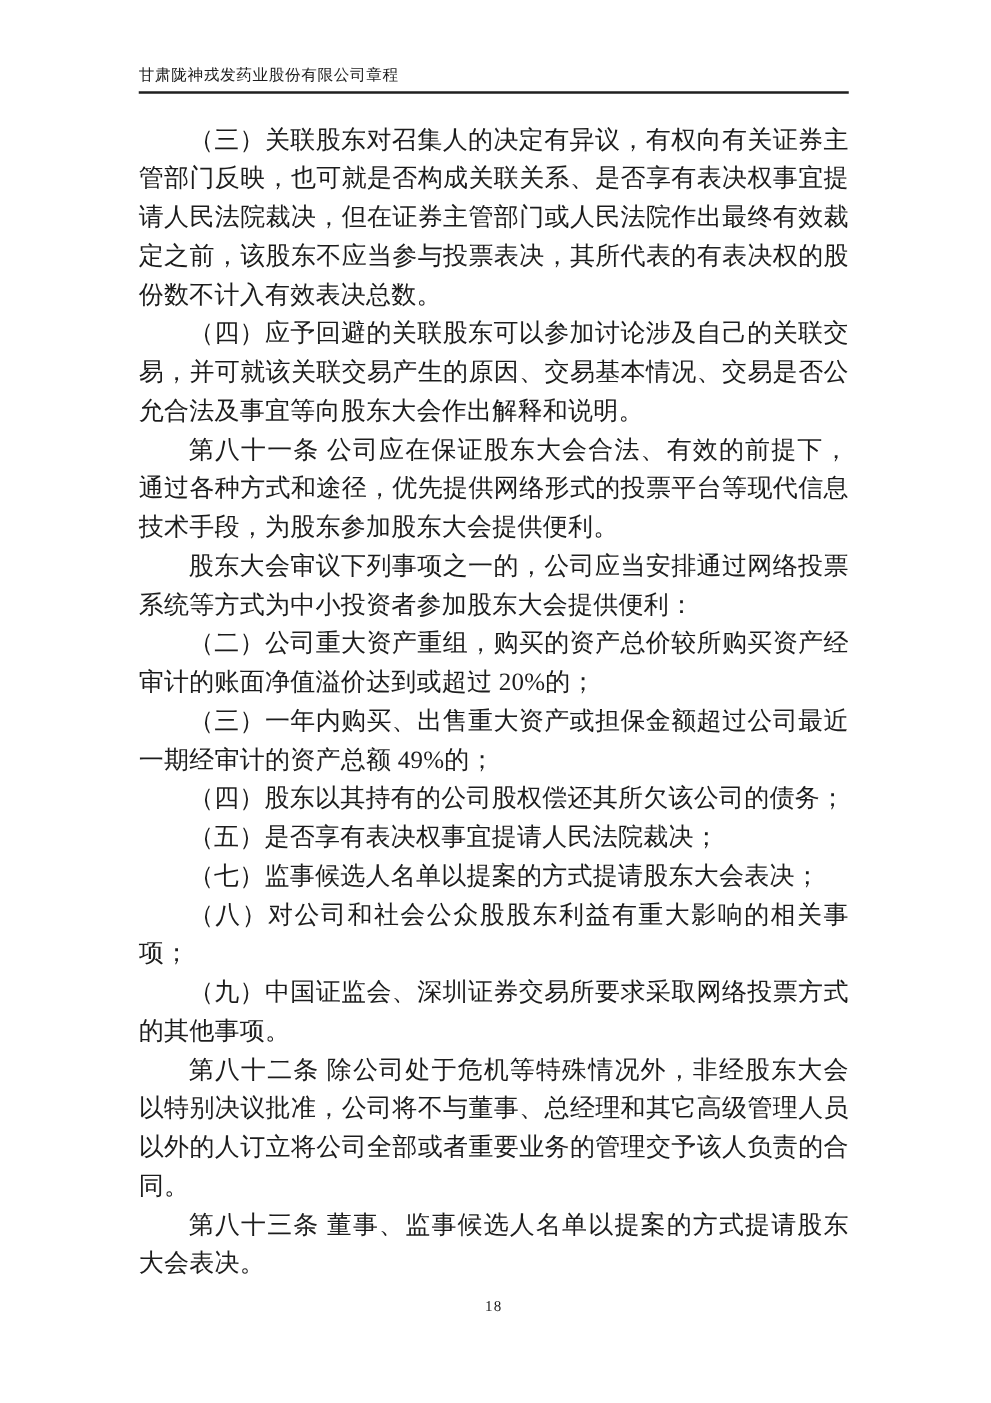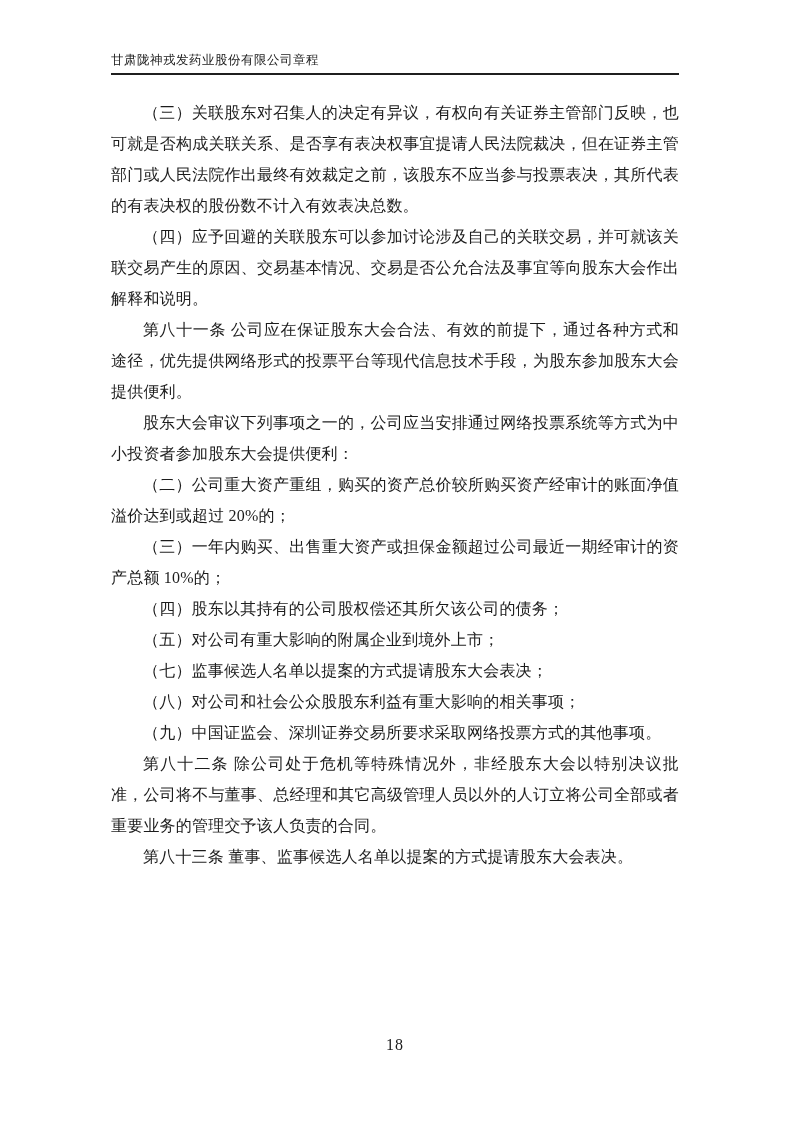--- a/index.html
+++ b/index.html
@@ -31,60 +31,60 @@
     white-space: nowrap;
   }
   .doc-body {
     position: absolute;
     left: 111px;
     top: 97px;
     width: 568px;
   }
   .para {
     margin: 0;
-    font-size: 16px;
+    font-size: 20px;
     line-height: 31px;
     letter-spacing: 0.2px;
     text-align: justify;
     text-indent: 2em;
     word-break: break-all;
   }
   .para .lead {
     font-weight: 400;
   }
   .doc-footer {
     position: absolute;
     left: 111px;
     top: 1036px;
     width: 568px;
     text-align: center;
   }
   .page-number {
-    font-size: 16px;
+    font-size: 12px;
     letter-spacing: 1px;
   }
 </style>
 </head>
 <body>
 
 <div class="page">
 
   <header class="doc-header">
     <div class="doc-header-title">甘肃陇神戎发药业股份有限公司章程</div>
   </header>
 
   <main class="doc-body">
       <p class="para">（三）关联股东对召集人的决定有异议，有权向有关证券主管部门反映，也可就是否构成关联关系、是否享有表决权事宜提请人民法院裁决，但在证券主管部门或人民法院作出最终有效裁定之前，该股东不应当参与投票表决，其所代表的有表决权的股份数不计入有效表决总数。</p>
       <p class="para">（四）应予回避的关联股东可以参加讨论涉及自己的关联交易，并可就该关联交易产生的原因、交易基本情况、交易是否公允合法及事宜等向股东大会作出解释和说明。</p>
       <p class="para"><span class="lead">第八十一条</span> 公司应在保证股东大会合法、有效的前提下，通过各种方式和途径，优先提供网络形式的投票平台等现代信息技术手段，为股东参加股东大会提供便利。</p>
       <p class="para">股东大会审议下列事项之一的，公司应当安排通过网络投票系统等方式为中小投资者参加股东大会提供便利：</p>
       <p class="para">（二）公司重大资产重组，购买的资产总价较所购买资产经审计的账面净值溢价达到或超过 20%的；</p>
-      <p class="para">（三）一年内购买、出售重大资产或担保金额超过公司最近一期经审计的资产总额 10%的；</p>
+      <p class="para">（三）一年内购买、出售重大资产或担保金额超过公司最近一期经审计的资产总额 49%的；</p>
       <p class="para">（四）股东以其持有的公司股权偿还其所欠该公司的债务；</p>
-      <p class="para">（五）对公司有重大影响的附属企业到境外上市；</p>
+      <p class="para">（五）是否享有表决权事宜提请人民法院裁决；</p>
       <p class="para">（七）监事候选人名单以提案的方式提请股东大会表决；</p>
       <p class="para">（八）对公司和社会公众股股东利益有重大影响的相关事项；</p>
       <p class="para">（九）中国证监会、深圳证券交易所要求采取网络投票方式的其他事项。</p>
       <p class="para"><span class="lead">第八十二条</span> 除公司处于危机等特殊情况外，非经股东大会以特别决议批准，公司将不与董事、总经理和其它高级管理人员以外的人订立将公司全部或者重要业务的管理交予该人负责的合同。</p>
       <p class="para"><span class="lead">第八十三条</span> 董事、监事候选人名单以提案的方式提请股东大会表决。</p>
     </main>
 
   <footer class="doc-footer">
     <span class="page-number">18</span>
   </footer>

